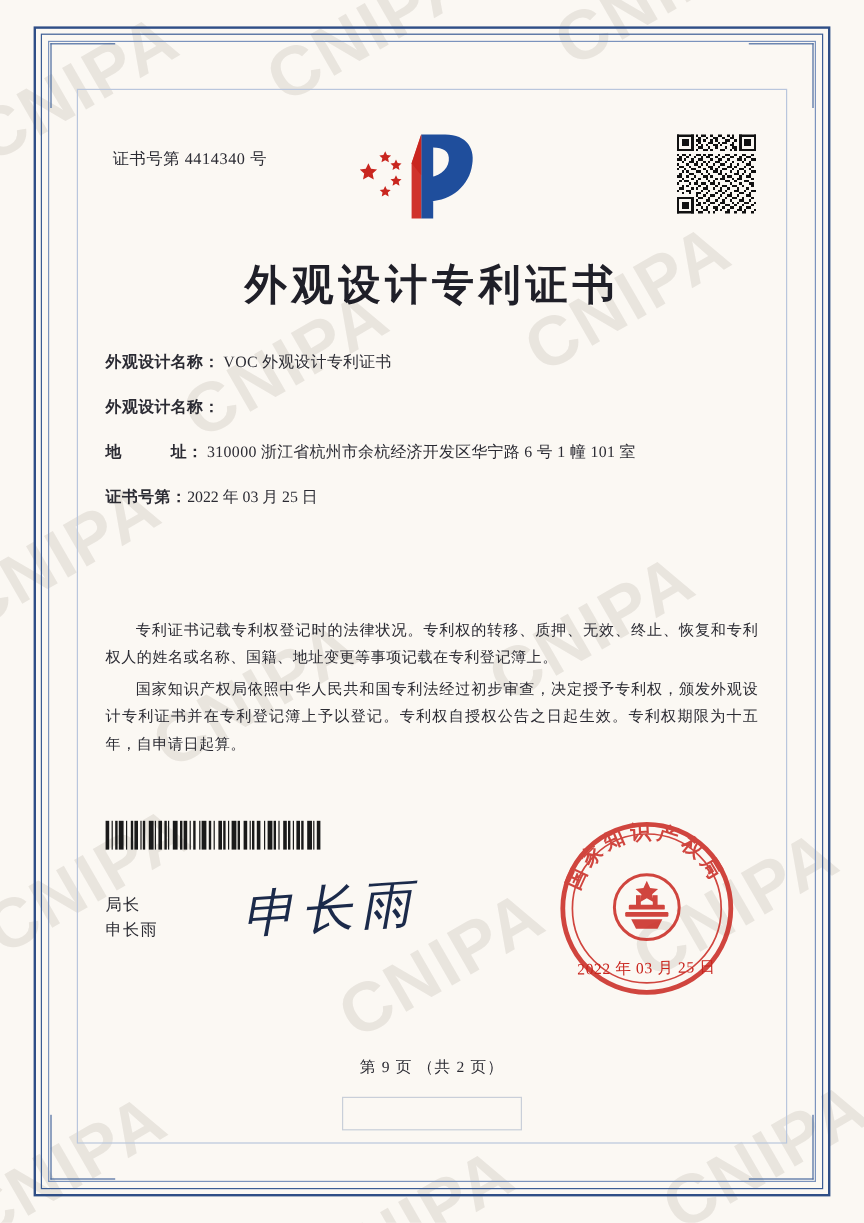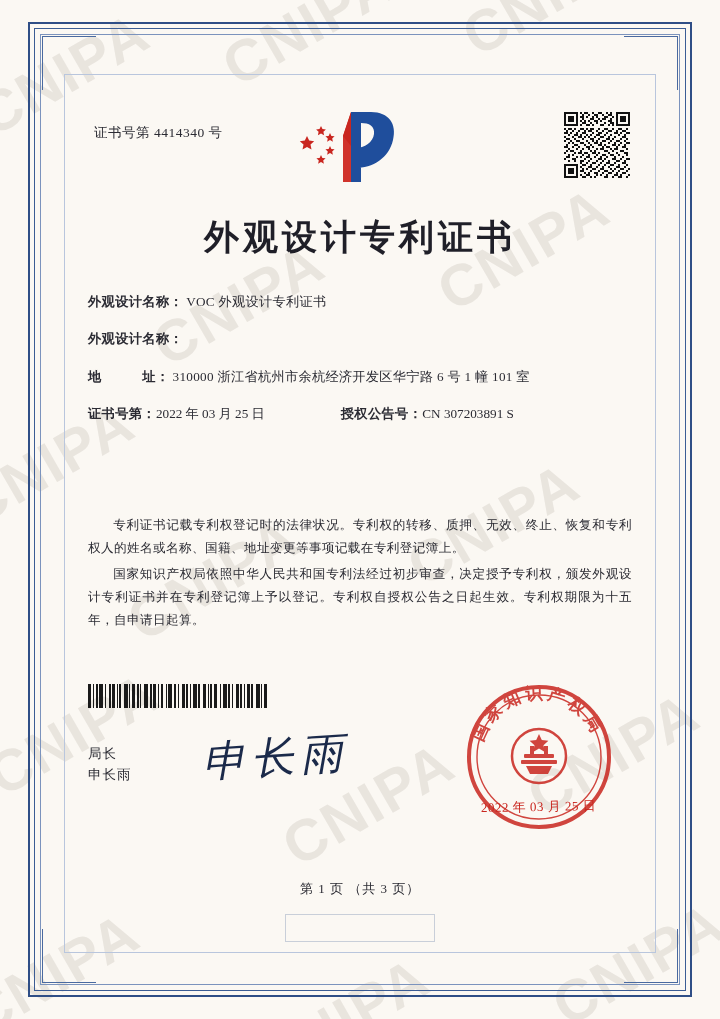--- a/index.html
+++ b/index.html
@@ -596,24 +596,20 @@
       </div>
       <div class="row">
         <span class="lbl">地　　　址：</span>
         <span class="val">310000 浙江省杭州市余杭经济开发区华宁路 6 号 1 幢 101 室</span>
       </div>
       <div class="row two">
         <span class="seg">
           <span class="lbl">证书号第：</span>
           <span>2022 年 03 月 25 日</span>
         </span>
-        <span class="seg right">
-          <span class="lbl">授权公告号：</span>
-          <span>CN 307203891 S</span>
-        </span>
       </div>
     </div>
 
     <div class="paras">
       <p>专利证书记载专利权登记时的法律状况。专利权的转移、质押、无效、终止、恢复和专利权人的姓名或名称、国籍、地址变更等事项记载在专利登记簿上。</p>
       <p>国家知识产权局依照中华人民共和国专利法经过初步审查，决定授予专利权，颁发外观设计专利证书并在专利登记簿上予以登记。专利权自授权公告之日起生效。专利权期限为十五年，自申请日起算。</p>
     </div>
 
     <div class="barcode">
       <i style="width:3px"></i>
@@ -729,17 +725,17 @@
 
           <path id="arcTop" d="M 17 75 A 58 58 0 0 1 133 75" fill="none"></path>
           <text font-family="'Liberation Serif', serif" font-size="17" font-weight="700" fill="#c9261f" letter-spacing="4">
             <textPath href="#arcTop" startOffset="8%">国家知识产权局</textPath>
           </text>
         </g>
       </svg>
     </div>
     <div class="seal-date">2022 年 03 月 25 日</div>
 
-    <div class="page-no">第 1 页 （共 3 页）</div>
+    <div class="page-no">第 9 页 （共 2 页）</div>
     <div class="note-box"></div>
 
   </div>
 </div>
 
 </body></html>

